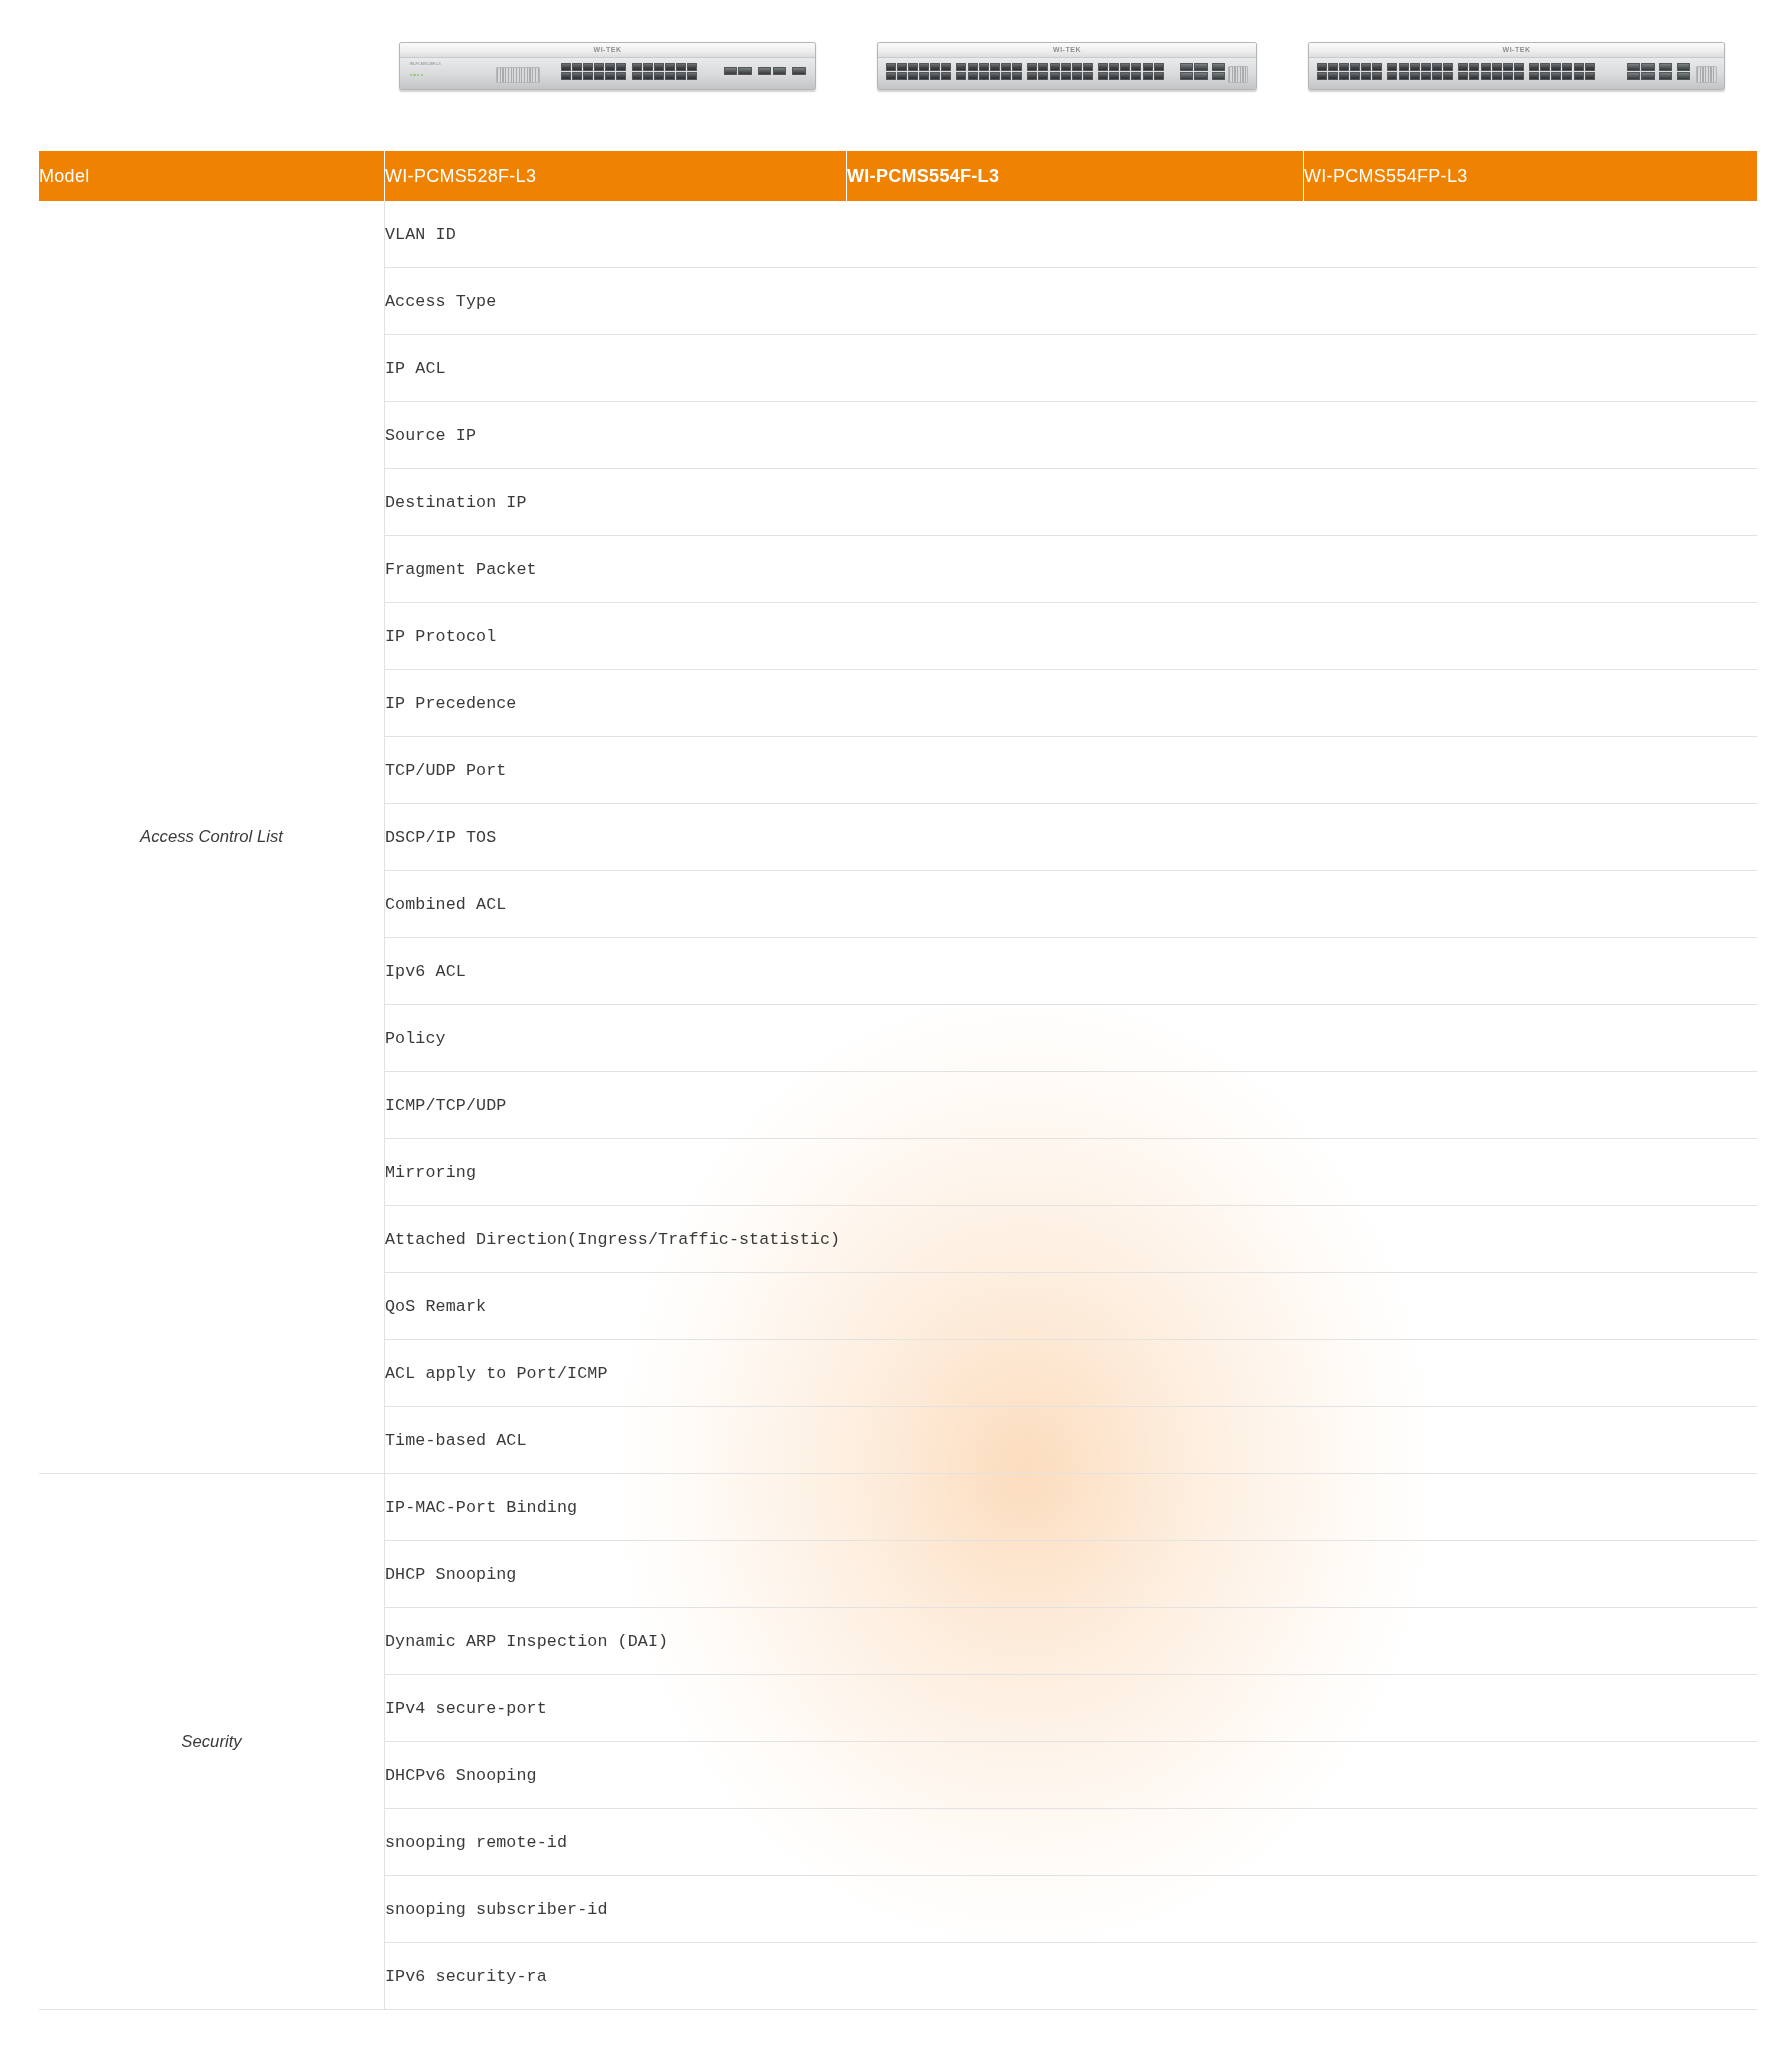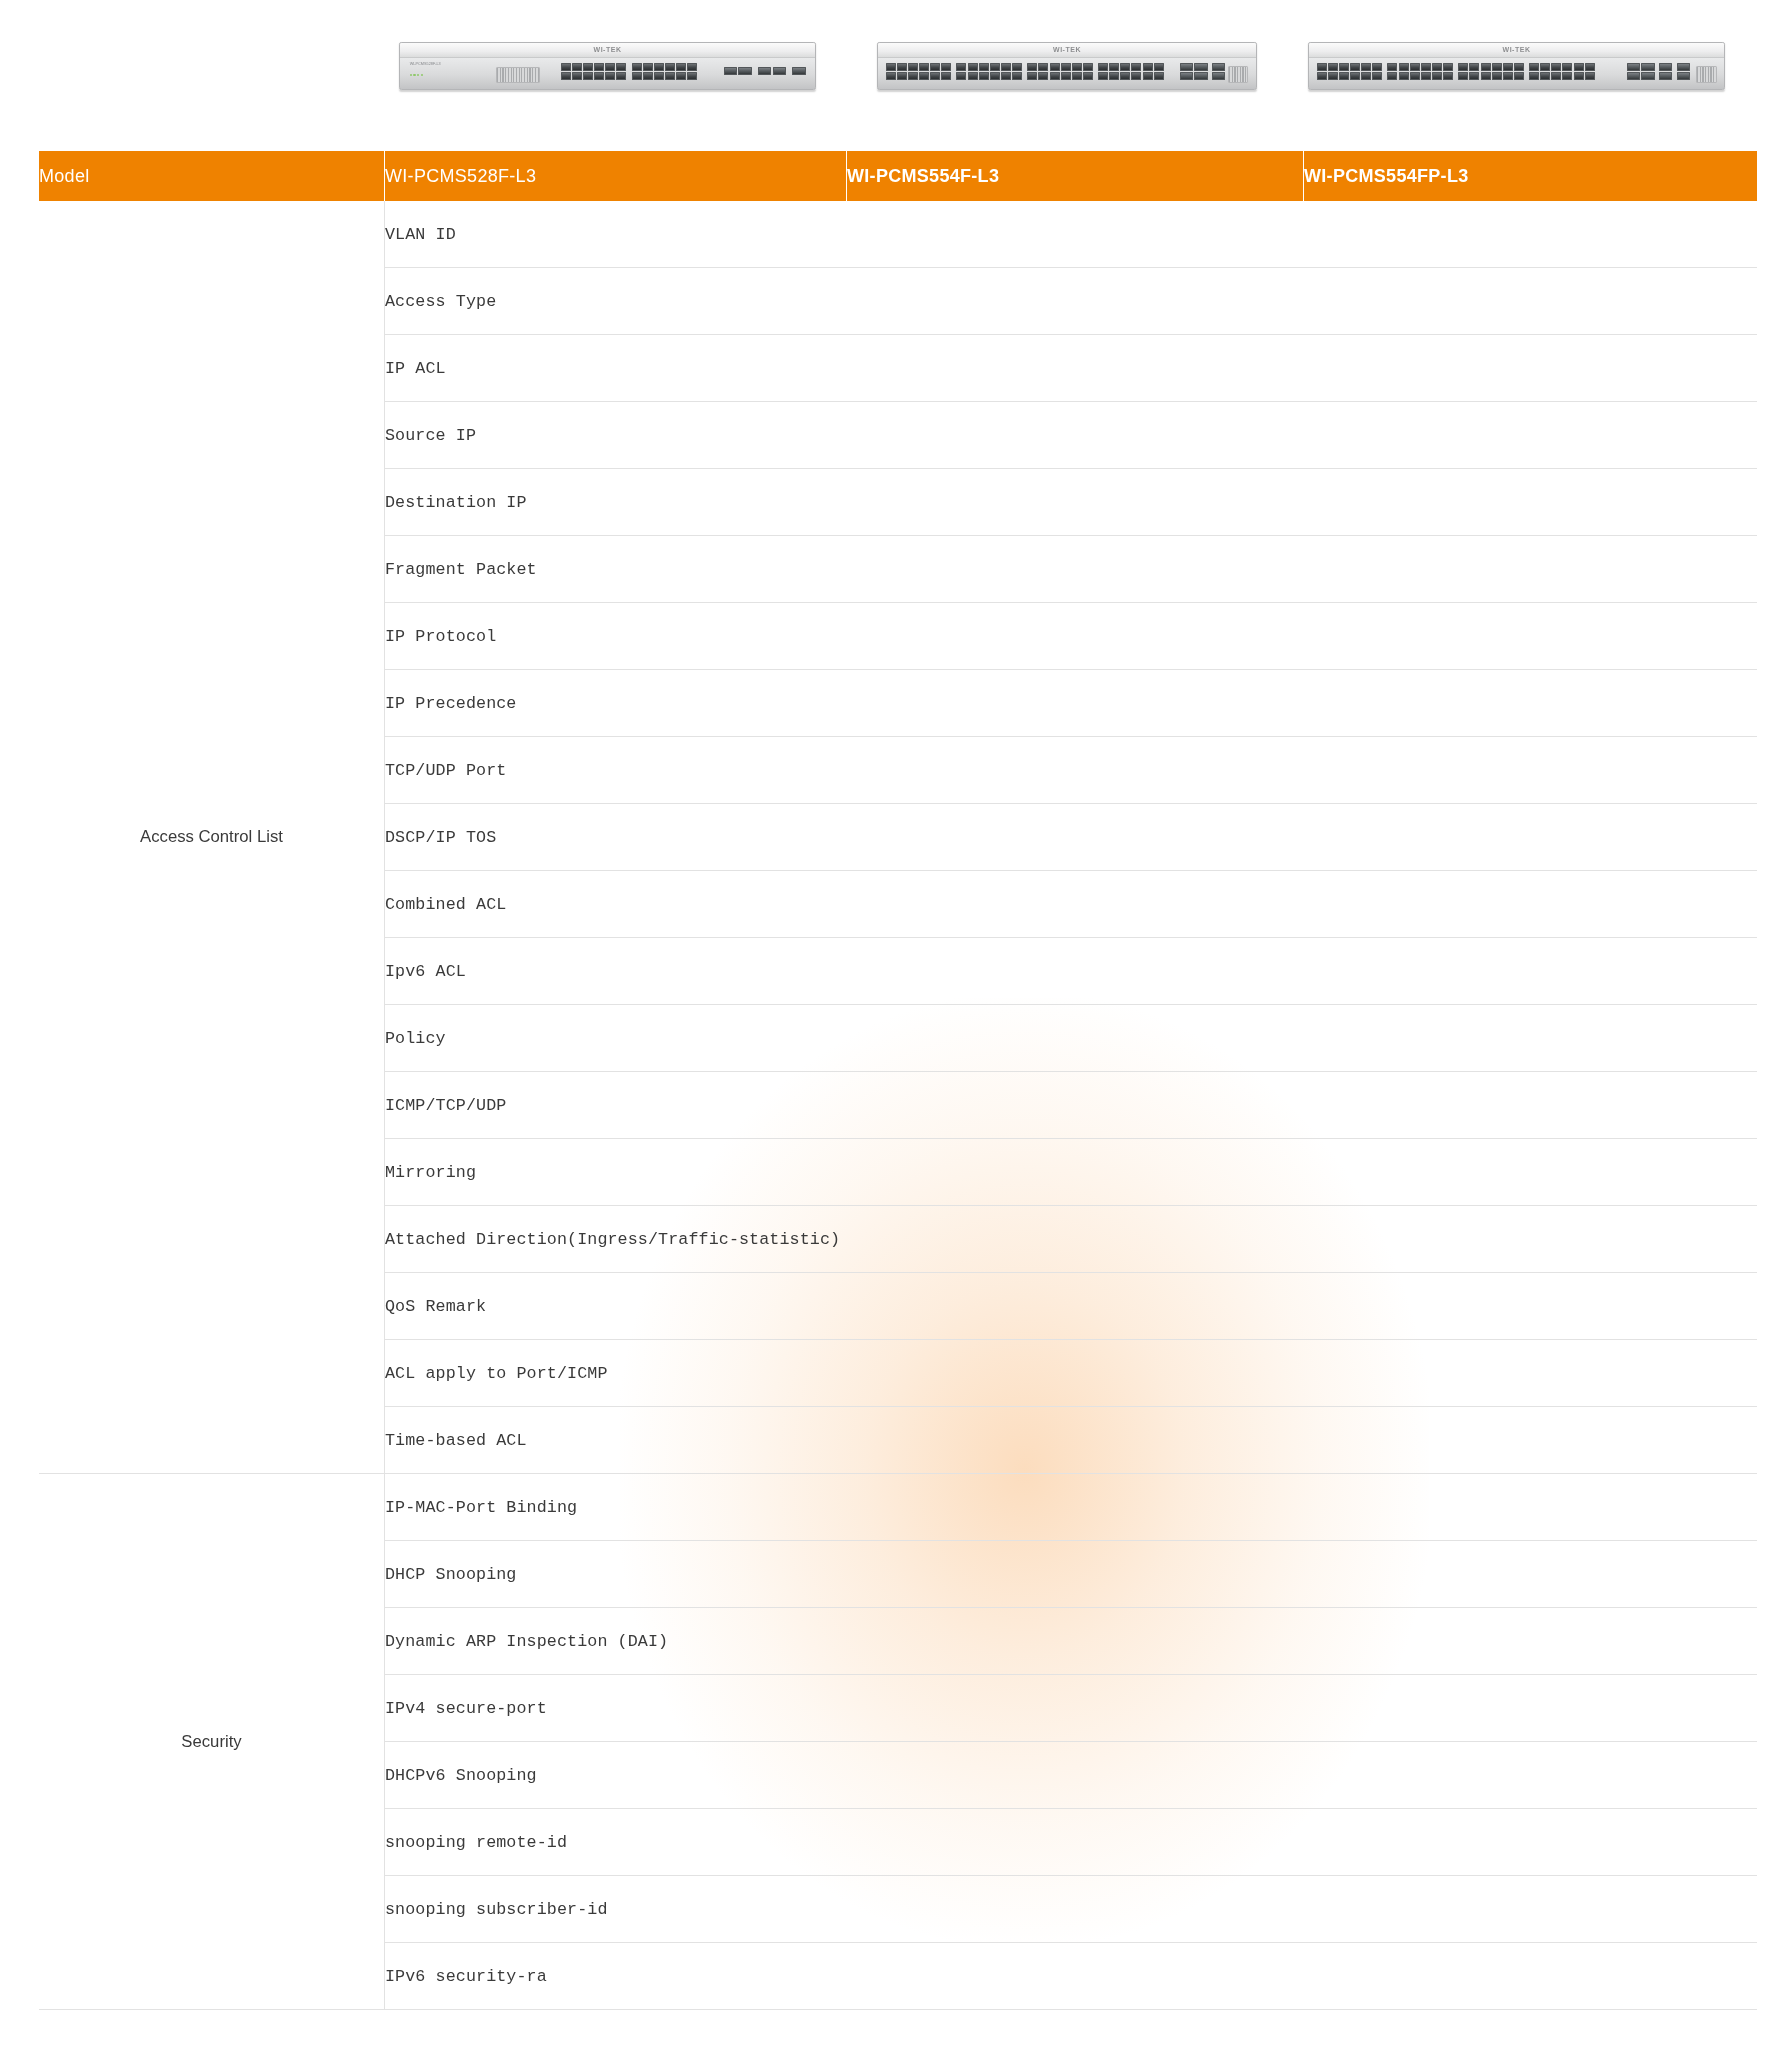--- a/index.html
+++ b/index.html
@@ -149,35 +149,36 @@
     font-size: 18px;
     height: 50px;
     text-align: left;
     border-right: 1.1px solid #ffffff;
     letter-spacing: 0.3px;
   }
   thead th:last-child { border-right: none; }
   th.col-model { width: 345px; padding-left: 18.3px; }
   th.col-a { width: 461px; padding-left: 20.5px; }
   th.col-b { width: 456px; padding-left: 20.5px; font-weight: bold; }
-  th.col-c { width: 453px; padding-left: 20.5px; font-weight: bold; }
+  th.col-c { width: 453px; padding-left: 20.5px; }
 
   tbody td {
     font-size: 16.7px;
     color: #3a3a3a;
     height: 66px;
     border-bottom: 0.5px solid #e2e2e2;
     background: transparent;
   }
   td.group {
     text-align: center;
     border-right: 0.5px solid #e2e2e2;
     font-size: 16.7px;
     color: #3a3a3a;
     vertical-align: middle;
+    font-style: italic;
   }
   td.feature {
     padding-left: 20.5px;
     letter-spacing: 0.1px;
     font-family: Liberation Mono, monospace;
   }
   td.val {
     text-align: center;
   }
   tbody tr:last-child td { border-bottom: 0.5px solid #e2e2e2; }

